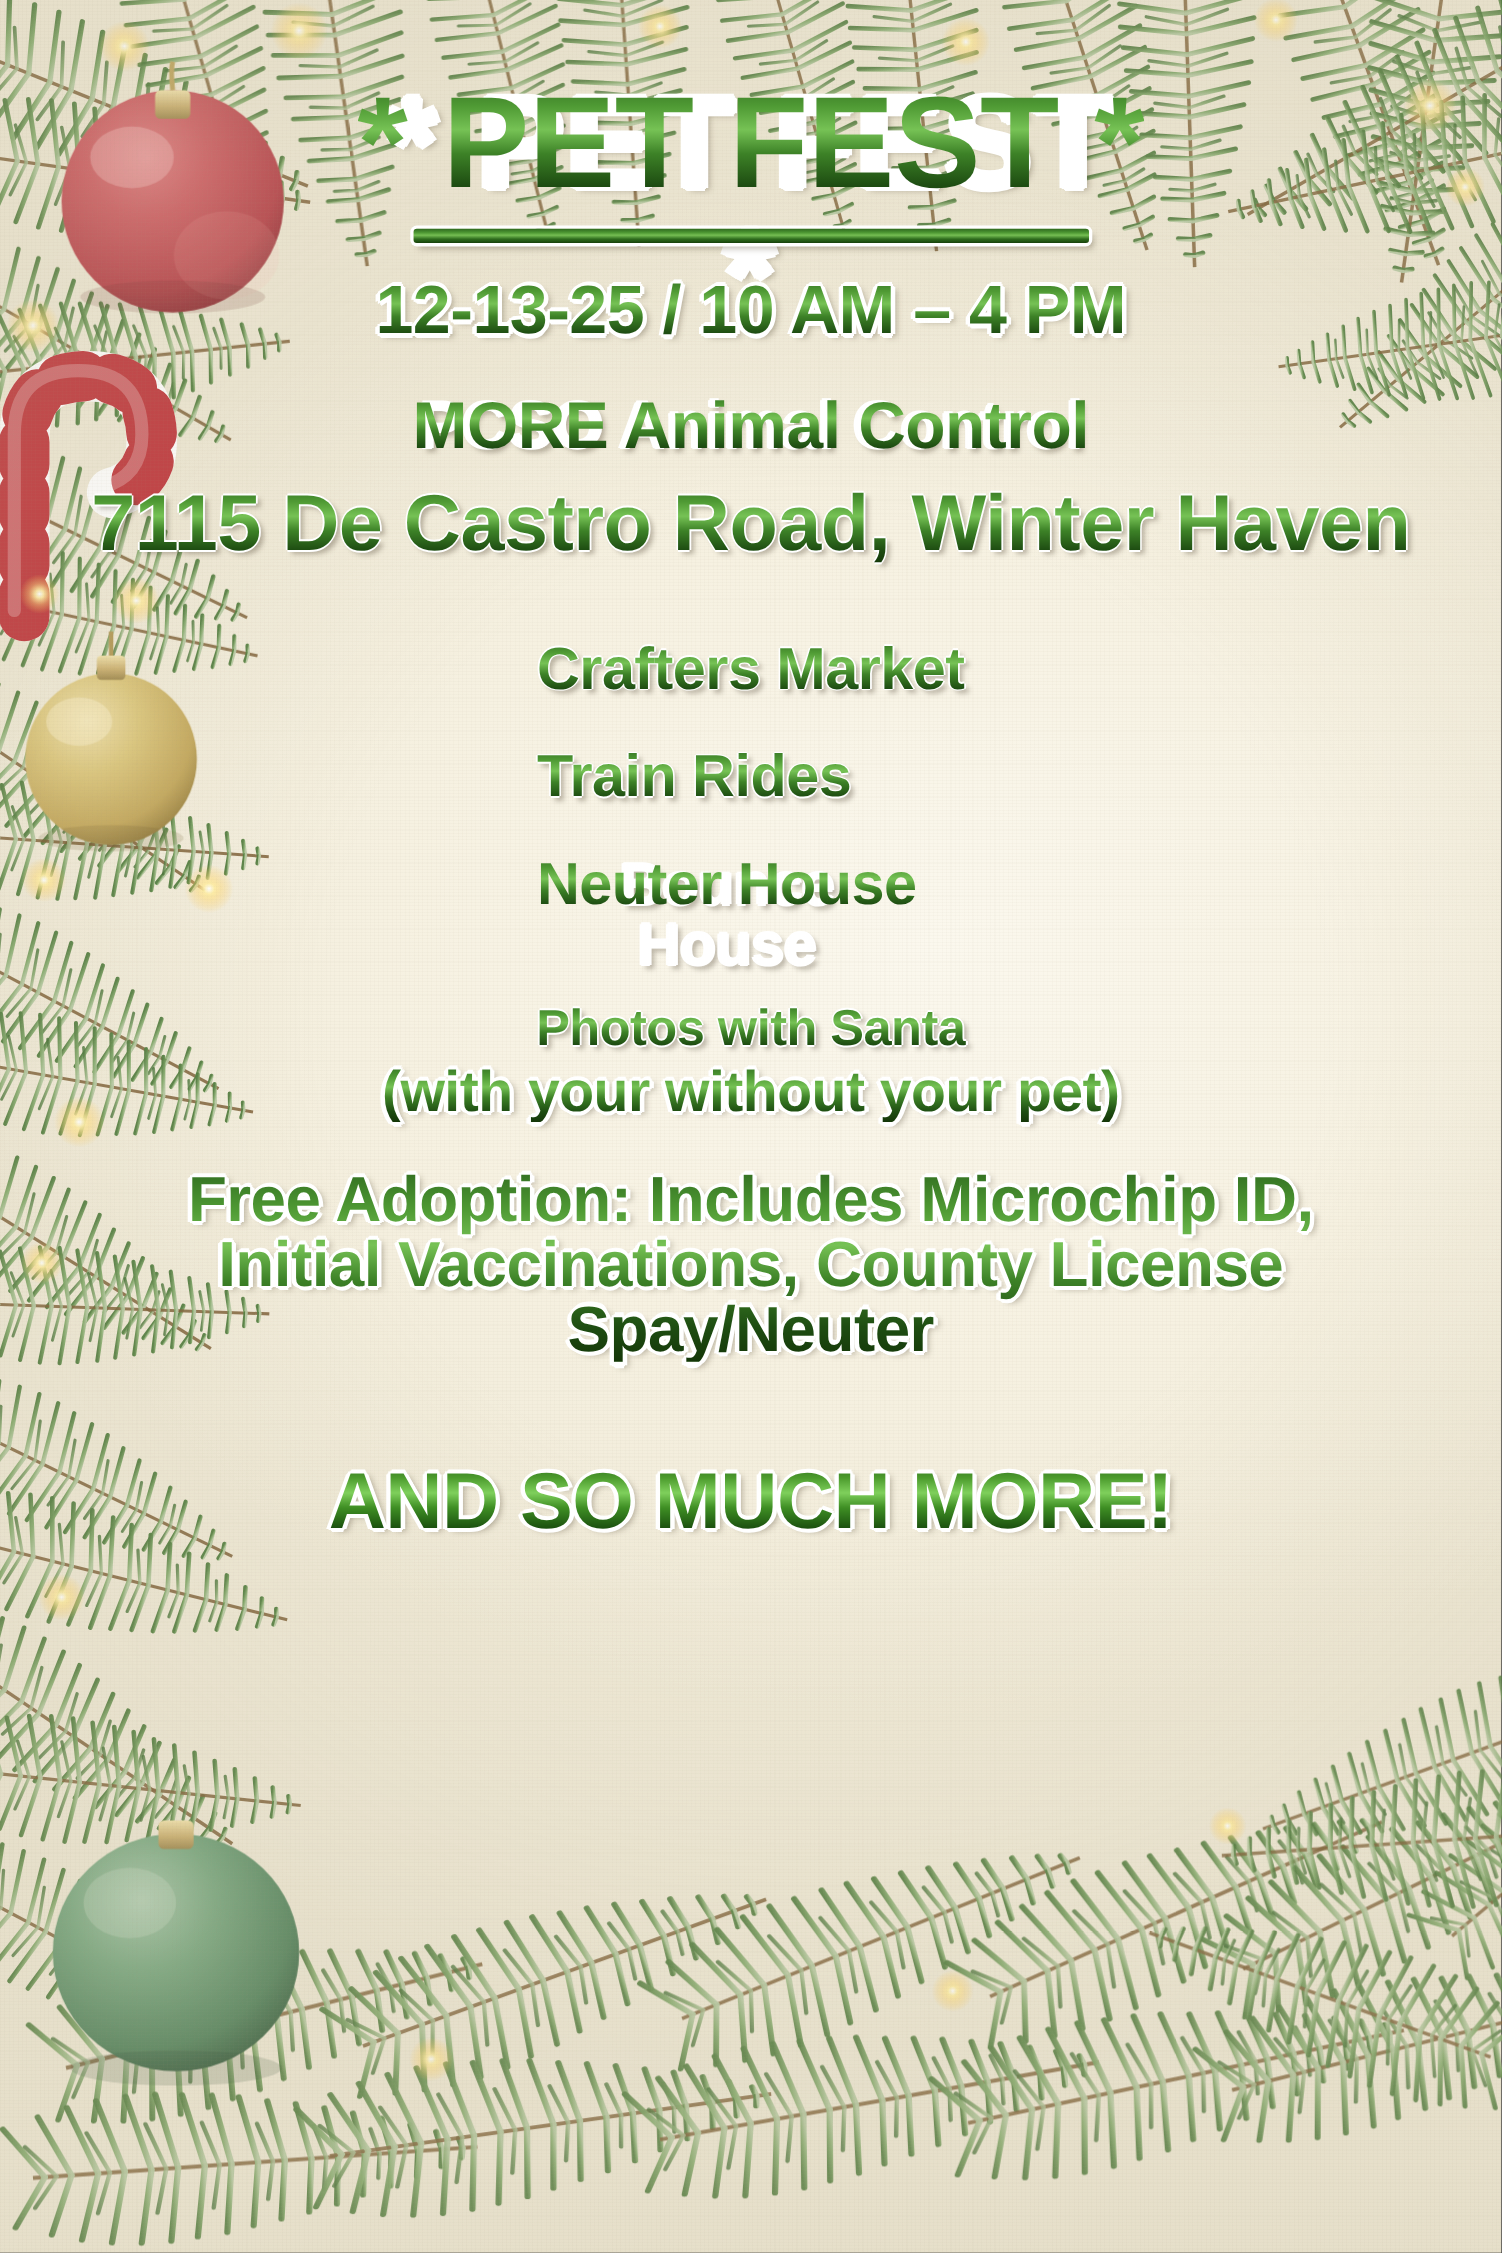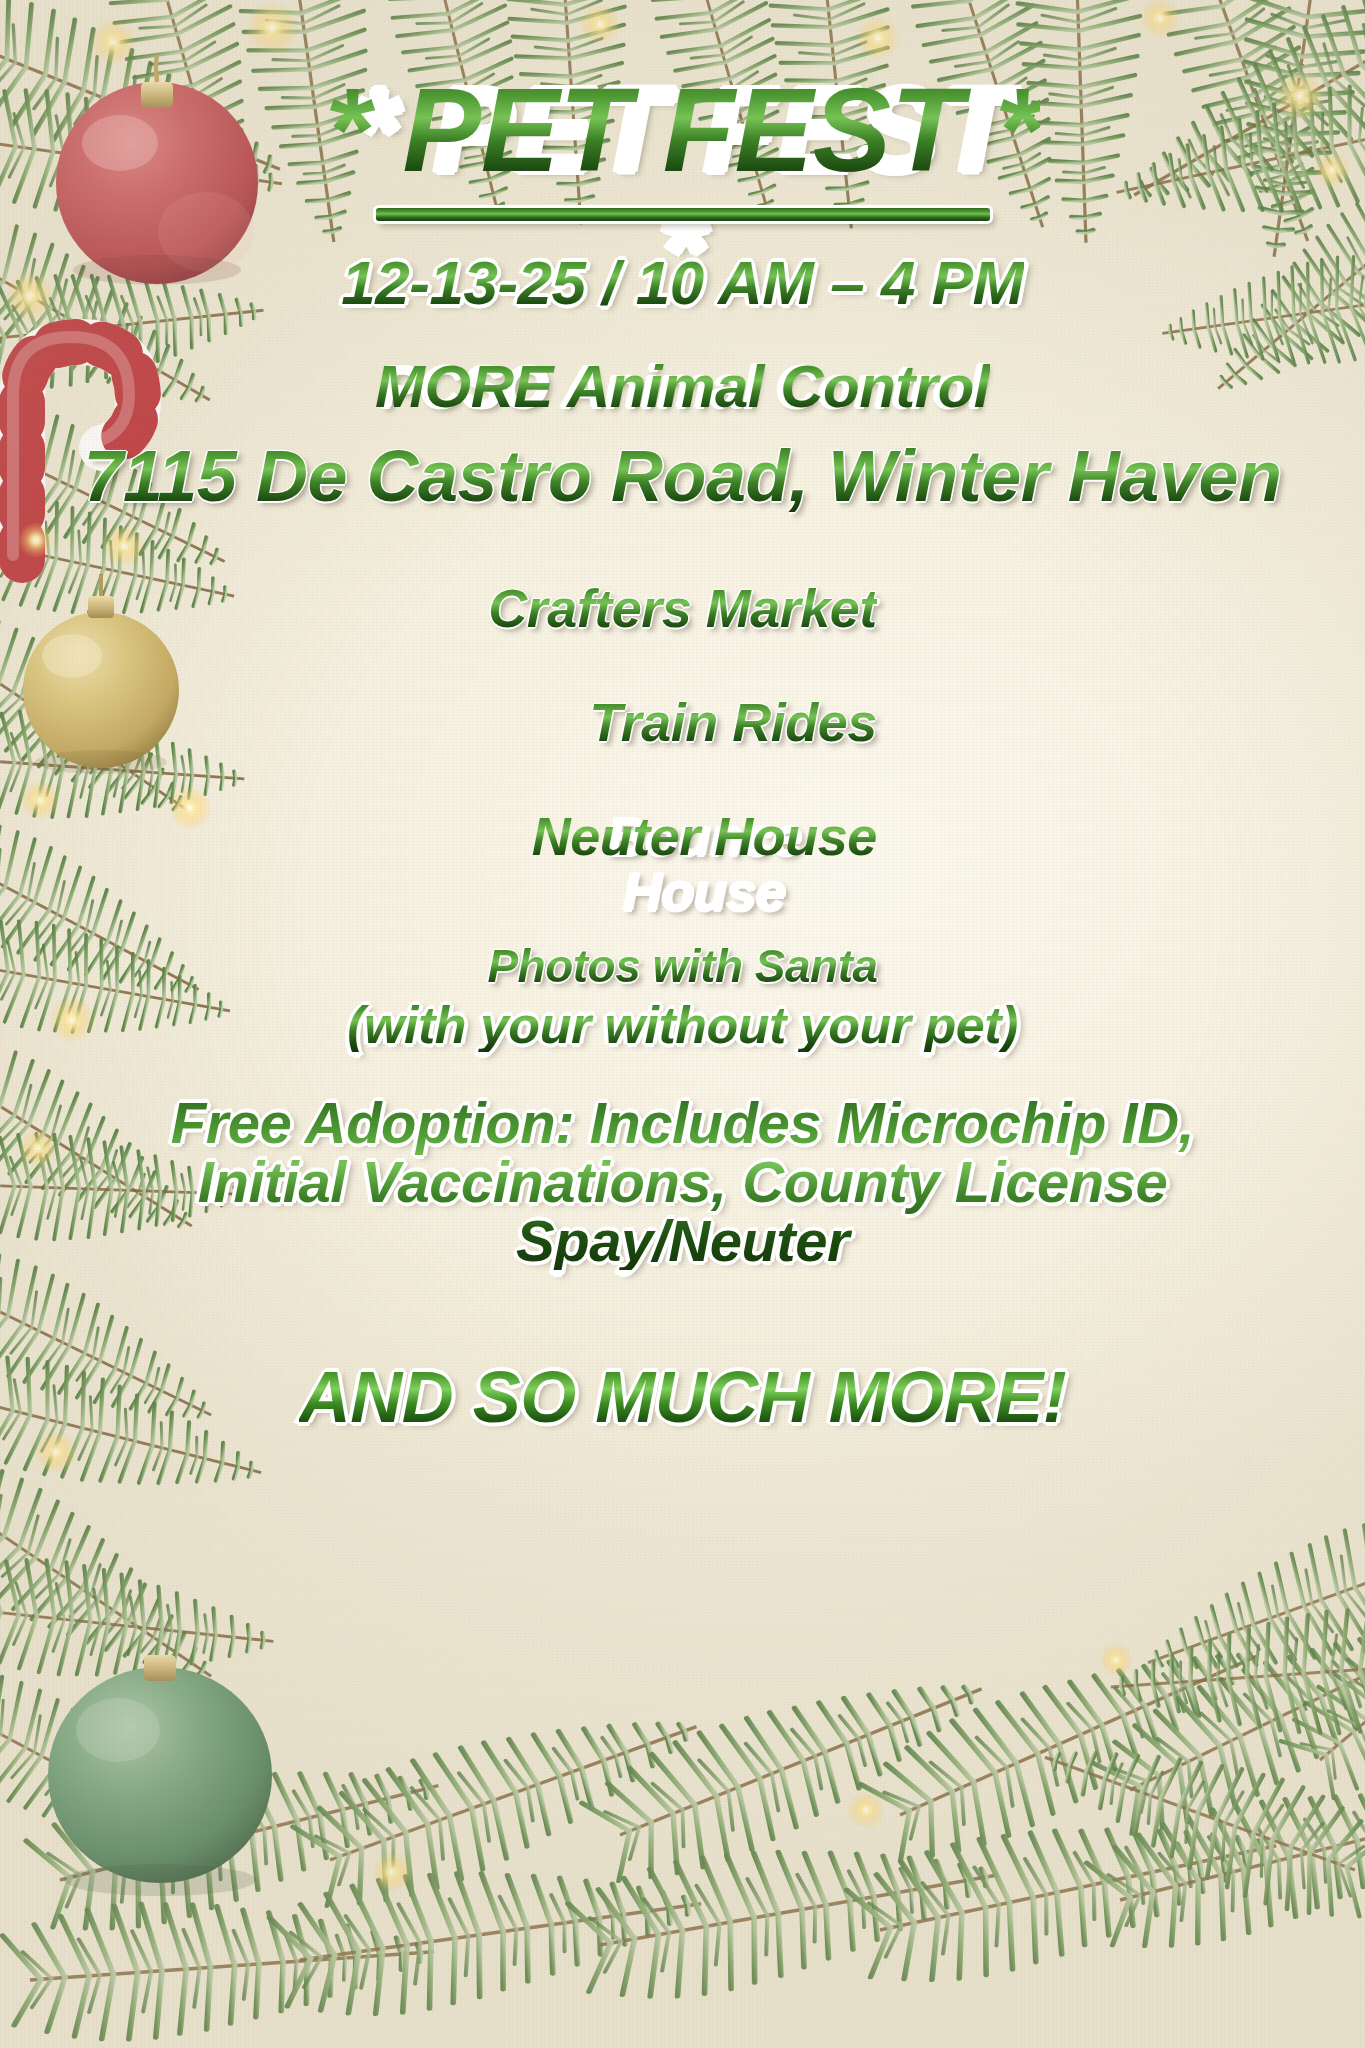--- a/index.html
+++ b/index.html
@@ -32,21 +32,20 @@
 
   
   .content{
     position:absolute;inset:0;z-index:5;
     display:flex;flex-direction:column;align-items:center;
     padding-top:62px;
   }
 
   
   .gtext{
-    font-style:italic;
     font-weight:bold;
     text-align:center;
     line-height:1.02;
     background:linear-gradient(180deg,#2f6b1f 0%,#4f9a34 22%,#76c255 40%,#3d8227 58%,#1e4d12 82%,#143608 100%);
     -webkit-background-clip:text;background-clip:text;
     color:transparent;-webkit-text-fill-color:transparent;
     letter-spacing:-0.5px;
     position:relative;
     white-space:pre-line;
   }
@@ -90,21 +89,21 @@
     background:linear-gradient(180deg,#2e6a1e 0%,#4f9a34 28%,#75be53 45%,#2e6c1d 72%,#16400b 100%);
     box-shadow:
       0 0 0 3px #ffffff,
       4px 5px 6px rgba(70,60,40,.35);
   }
 
   .datetime{font-size:62px;margin-top:22px;}
   .org{font-size:60px;margin-top:34px;}
   .addr{font-size:72px;margin-top:14px;}
 
-  .activities{margin-top:60px;display:flex;flex-direction:column;align-items:flex-end;gap:52px;}
+  .activities{margin-top:60px;display:flex;flex-direction:column;align-items:flex-start;gap:36px;}
   .activity{font-size:54px;}
 
   .santa{margin-top:72px;text-align:center;}
   .santa-main{font-size:46px;}
   .santa-sub{font-size:52px;display:block;margin-top:2px;}
 
   .adopt{margin-top:38px;font-size:58px;line-height:1.0;}
   .finale{margin-top:86px;font-size:72px;letter-spacing:0px;}
   .finale .gtext{
     background:linear-gradient(180deg,#2c6a1b 0%,#4d9c2e 20%,#7fd05c 38%,#3f8f24 56%,#1d5410 80%,#123a07 100%);

